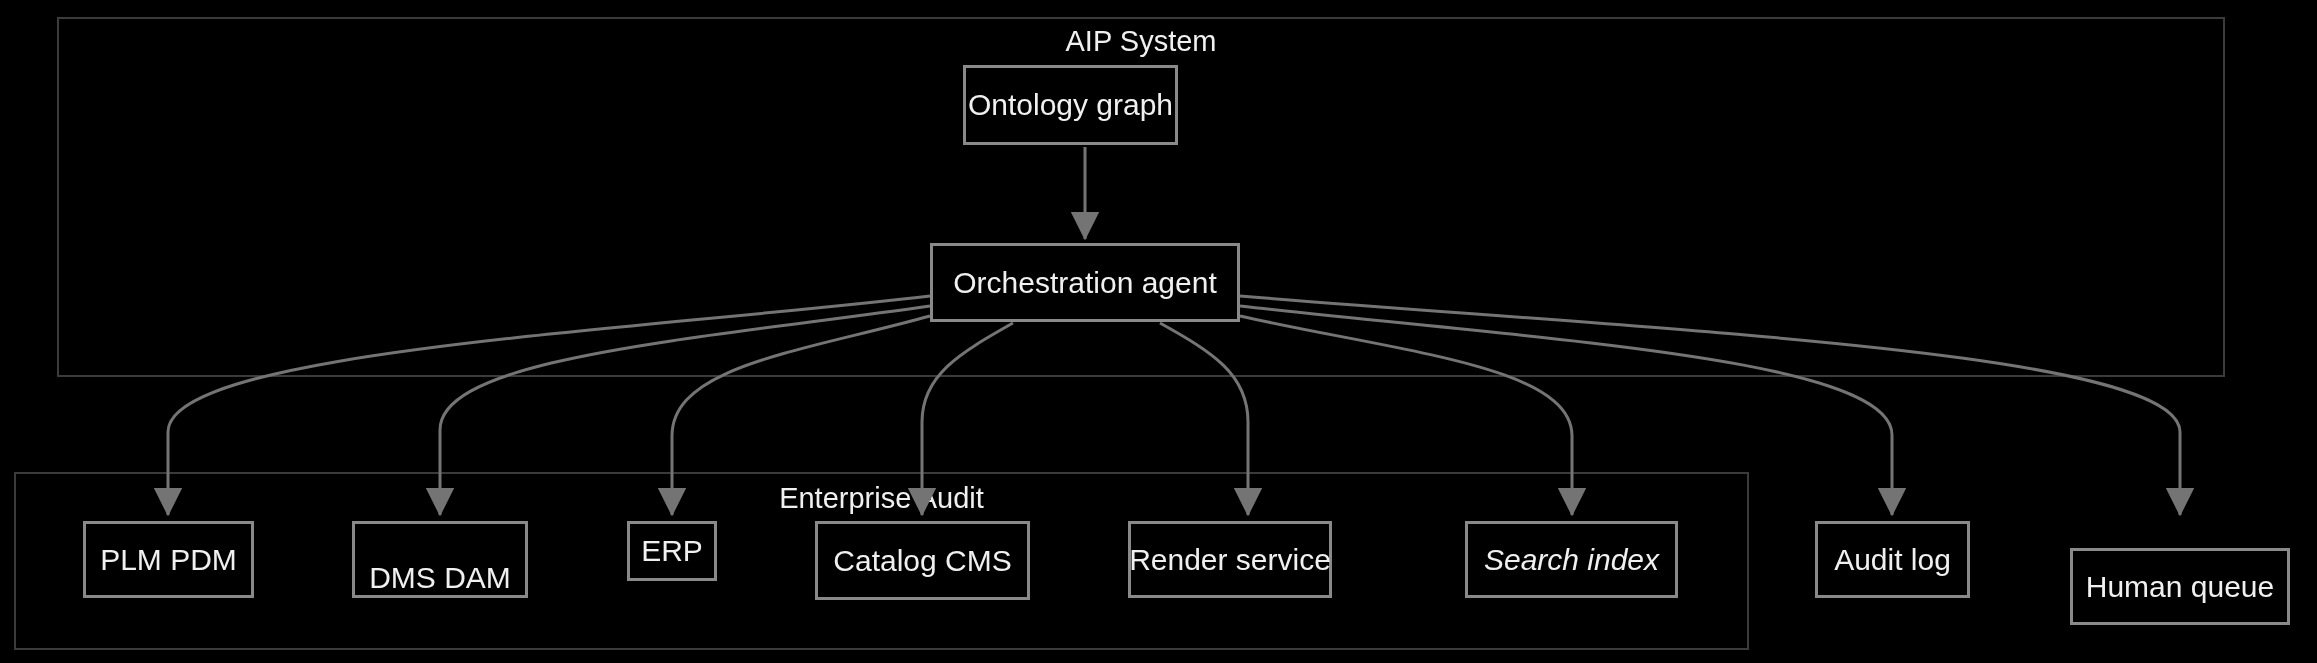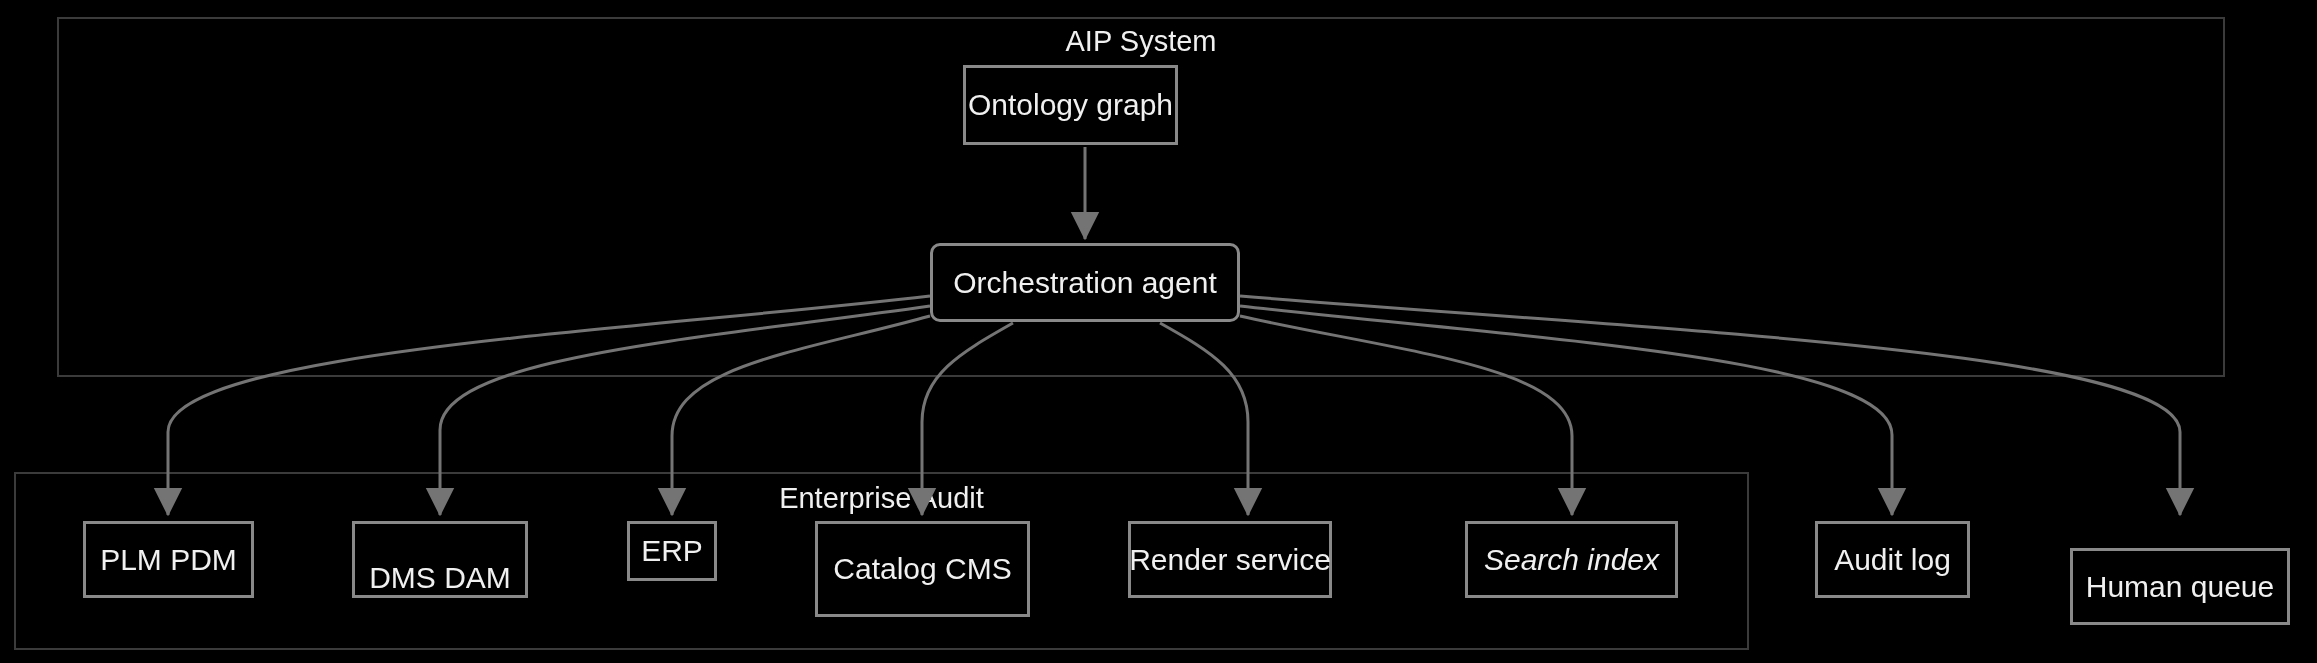--- a/index.html
+++ b/index.html
@@ -59,25 +59,25 @@
     color: #f0f0f0;
     display: flex;
     align-items: center;
     justify-content: center;
     font-size: 30px;
     white-space: nowrap;
     box-sizing: border-box;
     z-index: 4;
   }
   .node-ontology       { left: 963px;  top: 65px;  width: 215px; height: 80px; }
-  .node-orchestration  { left: 930px;  top: 243px; width: 310px; height: 79px; border-radius: 10px; }
+  .node-orchestration  { left: 930px;  top: 243px; width: 310px; height: 79px; }
   .node-plm            { left: 83px;   top: 521px; width: 171px; height: 77px; }
   .node-dms            { left: 352px;  top: 521px; width: 176px; height: 77px; align-items: flex-end; }
   .node-erp            { left: 627px;  top: 521px; width: 90px;  height: 60px; }
-  .node-catalog        { left: 815px;  top: 521px; width: 215px; height: 96px; }
+  .node-catalog        { left: 815px;  top: 521px; width: 215px; height: 79px; }
   .node-render         { left: 1128px; top: 521px; width: 204px; height: 77px; }
   .node-search         { left: 1465px; top: 521px; width: 213px; height: 77px; font-style: italic; }
   .node-audit          { left: 1815px; top: 521px; width: 155px; height: 77px; }
   .node-human          { left: 2070px; top: 521px; width: 220px; height: 77px; margin-top: 27px; }
 </style>
 </head>
 <body>
 
 <div class="canvas">
 

